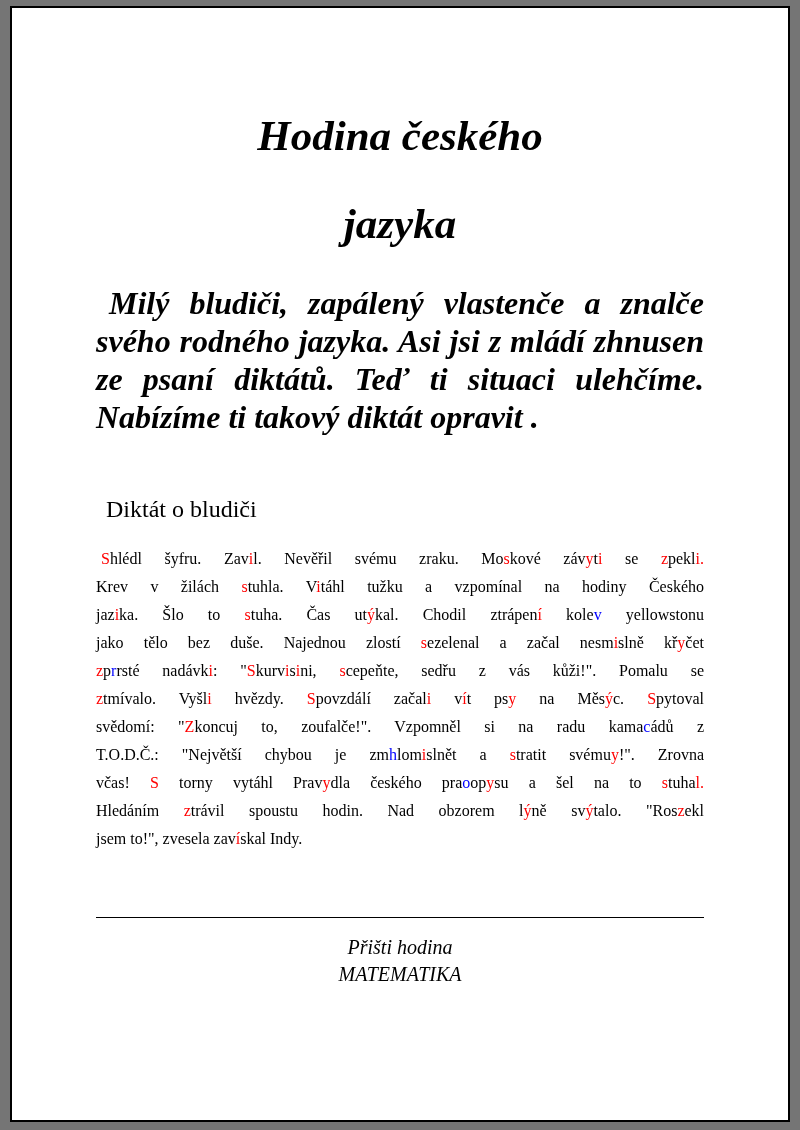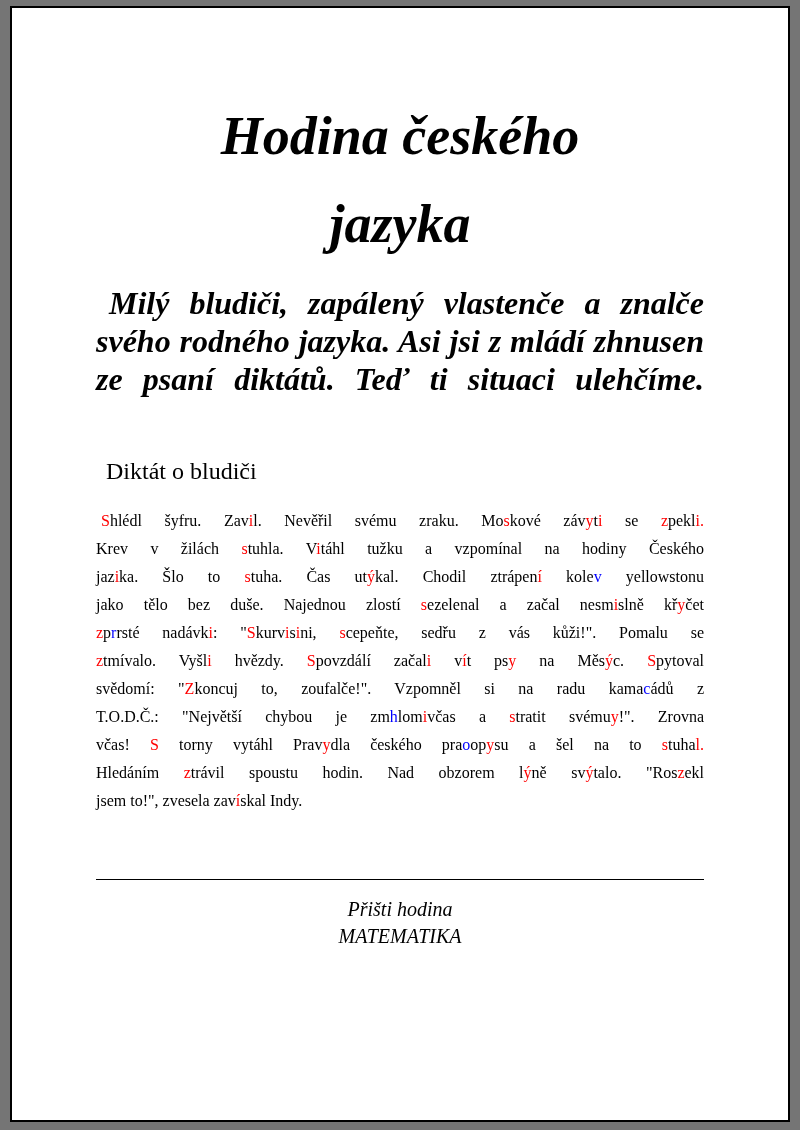--- a/index.html
+++ b/index.html
@@ -15,21 +15,21 @@
     width: 780px; height: 1116px;
     box-sizing: border-box;
     background: #ffffff;
     border: 2px solid #000000;
   }
   .title {
     margin-top: 84px;
     text-align: center;
     font-weight: bold;
     font-style: italic;
-    font-size: 54px;
+    font-size: 43px;
     line-height: 88px;
     color: #000;
   }
   .content { padding: 0 84px; }
   .intro {
     margin-top: 16px;
     font-weight: bold;
     font-style: italic;
     font-size: 32px;
     line-height: 38px;
@@ -75,33 +75,34 @@
     <div>Hodina českého</div>
     <div>jazyka</div>
   </h1>
 
   <div class="content">
 
     <div class="intro">
       <div class="jline ind13">Milý bludiči, zapálený vlastenče a znalče</div>
       <div class="jline">svého rodného jazyka. Asi jsi z mládí zhnusen</div>
       <div class="jline">ze psaní diktátů. Teď ti situaci ulehčíme.</div>
+      <div>Nabízíme ti takový diktát opravit .</div>
     </div>
 
     <div class="heading ind10">Diktát o bludiči</div>
 
     <div class="dictation">
       <div class="jline ind5"><span class="red">S</span><span>hlédl šyfru. Zav</span><span class="red">i</span><span>l. Nevěřil svému zraku. Mo</span><span class="red">s</span><span>kové záv</span><span class="red">y</span><span>t</span><span class="red">i</span><span> se </span><span class="red">z</span><span>pekl</span><span class="red">i.</span></div>
       <div class="jline"><span>Krev v žilách </span><span class="red">s</span><span>tuhla. V</span><span class="red">i</span><span>táhl tužku a vzpomínal na hodiny Českého</span></div>
       <div class="jline"><span>jaz</span><span class="red">i</span><span>ka. Šlo to </span><span class="red">s</span><span>tuha. Čas ut</span><span class="red">ý</span><span>kal. Chodil ztrápen</span><span class="red">í</span><span> kole</span><span class="blue">v</span><span> yellowstonu</span></div>
       <div class="jline"><span>jako tělo bez duše. Najednou zlostí </span><span class="red">s</span><span>ezelenal a začal nesm</span><span class="red">i</span><span>slně kř</span><span class="red">y</span><span>čet</span></div>
       <div class="jline"><span class="red">z</span><span>p</span><span class="blue">r</span><span>rsté nadávk</span><span class="red">i</span><span>: "</span><span class="red">S</span><span>kurv</span><span class="red">i</span><span>s</span><span class="red">i</span><span>ni, </span><span class="red">s</span><span>cepeňte, sedřu z vás kůži!". Pomalu se</span></div>
       <div class="jline"><span class="red">z</span><span>tmívalo. Vyšl</span><span class="red">i</span><span> hvězdy. </span><span class="red">S</span><span>povzdálí začal</span><span class="red">i</span><span> v</span><span class="red">í</span><span>t ps</span><span class="red">y</span><span> na Měs</span><span class="red">ý</span><span>c. </span><span class="red">S</span><span>pytoval</span></div>
       <div class="jline"><span>svědomí: "</span><span class="red">Z</span><span>koncuj to, zoufalče!". Vzpomněl si na radu kama</span><span class="blue">c</span><span>ádů z</span></div>
-      <div class="jline"><span>T.O.D.Č.: "Největší chybou je zm</span><span class="blue">h</span><span>lom</span><span class="red">i</span><span>včas a </span><span class="red">s</span><span>tratit svému</span><span class="red">y</span><span>!". Zrovna</span></div>
+      <div class="jline"><span>T.O.D.Č.: "Největší chybou je zm</span><span class="blue">h</span><span>lom</span><span class="red">i</span><span>slnět a </span><span class="red">s</span><span>tratit svému</span><span class="red">y</span><span>!". Zrovna</span></div>
       <div class="jline"><span>včas! </span><span class="red">S</span><span> torny vytáhl Prav</span><span class="red">y</span><span>dla českého pra</span><span class="blue">o</span><span>op</span><span class="red">y</span><span>su a šel na to </span><span class="red">s</span><span>tuha</span><span class="red">l.</span></div>
       <div class="jline"><span>Hledáním </span><span class="red">z</span><span>trávil spoustu hodin. Nad obzorem l</span><span class="red">ý</span><span>ně sv</span><span class="red">ý</span><span>talo. "Ros</span><span class="red">z</span><span>ekl</span></div>
       <div><span>jsem to!", zvesela zav</span><span class="red">í</span><span>skal Indy.</span></div>
     </div>
 
     <div class="divider"></div>
 
     <div class="footer">
       <div>Přišti hodina</div>
       <div>MATEMATIKA</div>

